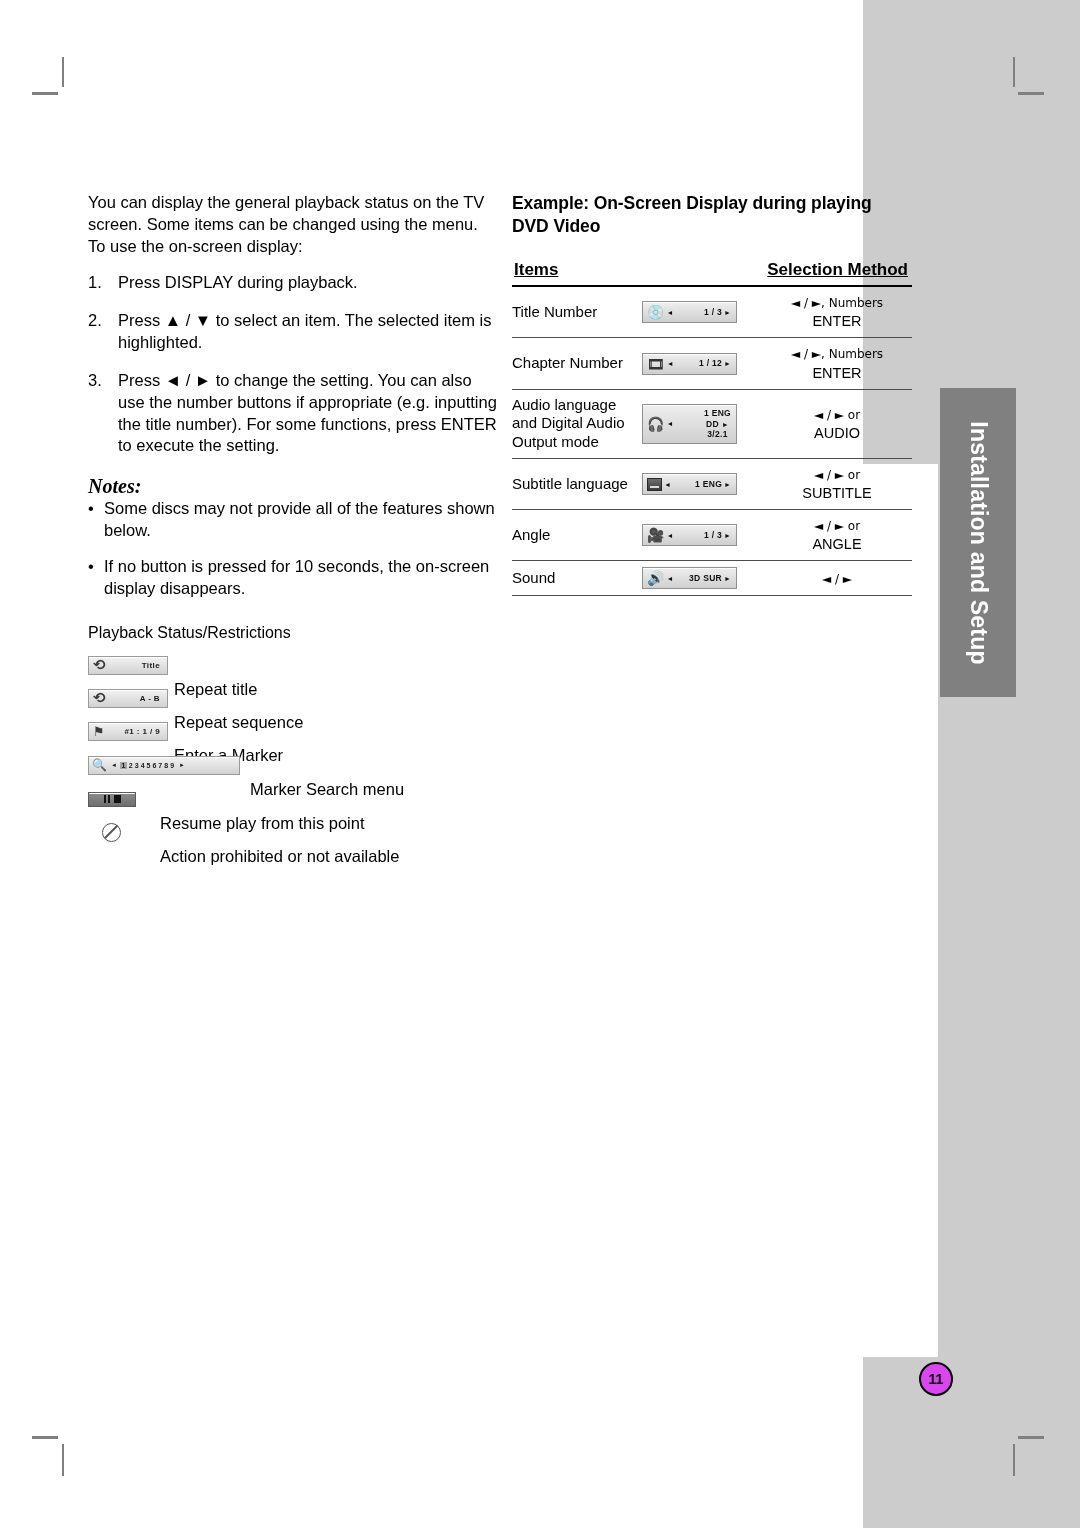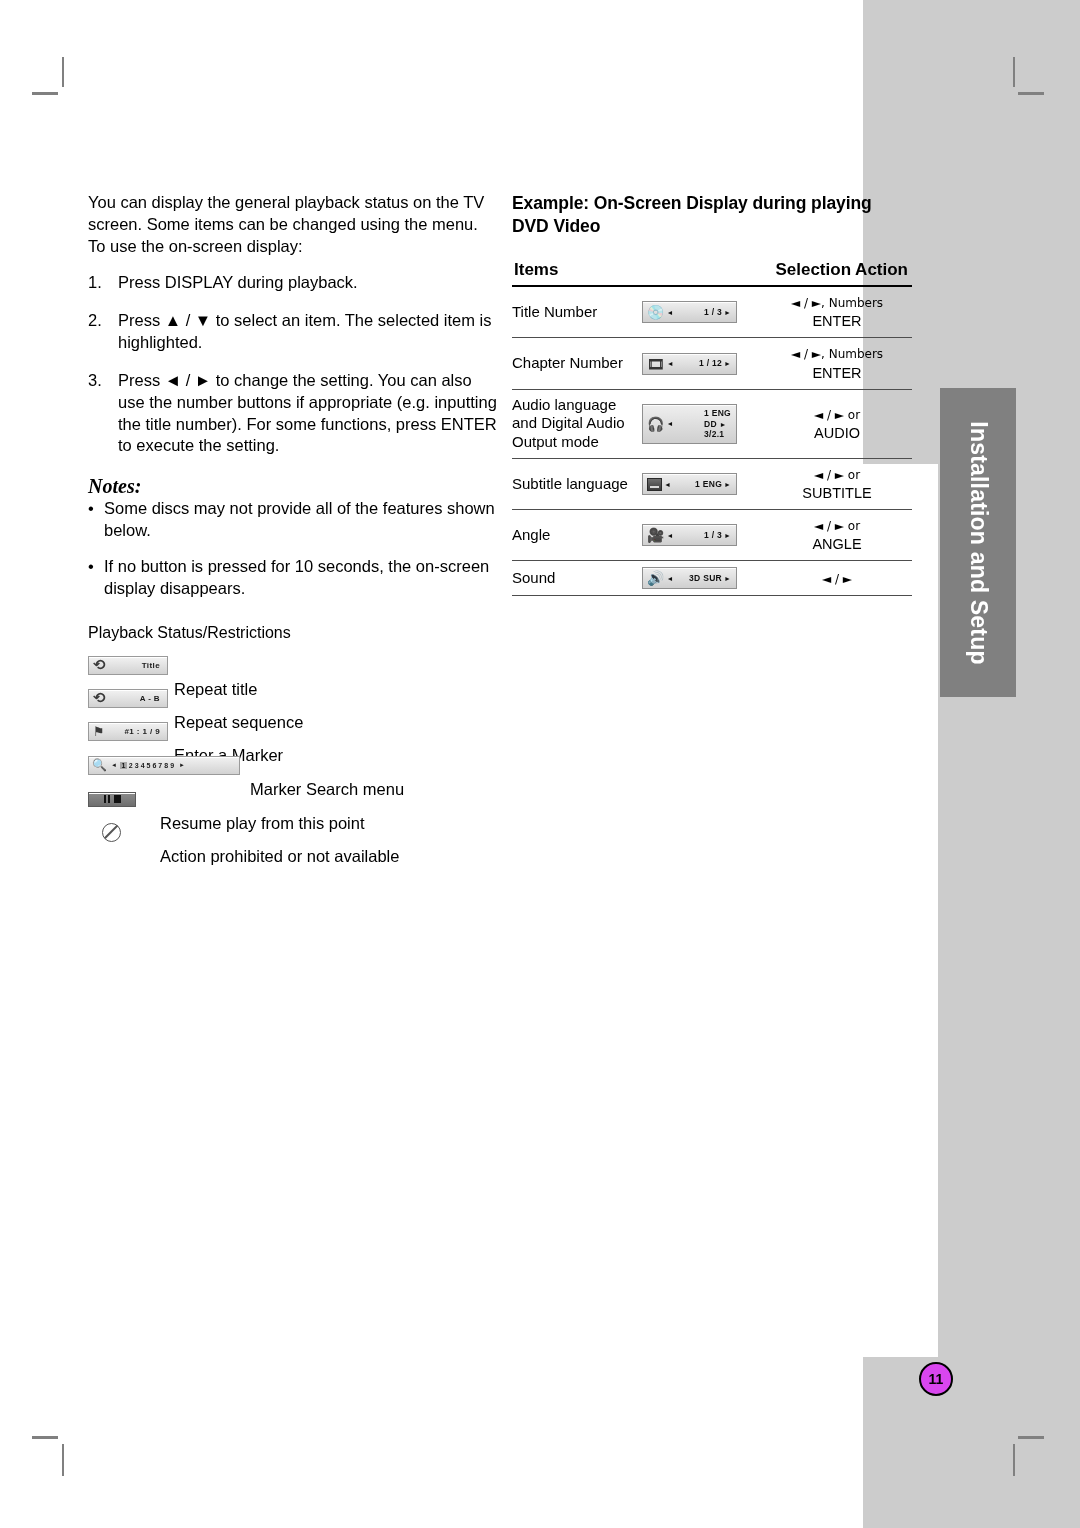--- a/index.html
+++ b/index.html
@@ -156,20 +156,21 @@
   .prohibit:after{
     content:"";position:absolute;left:-1px;top:7px;width:18px;height:1.6px;
     background:#555;transform:rotate(-45deg);transform-origin:center;
   }
 
   
   .tbl{width:400px;border-collapse:collapse;}
   .tbl th{
     font-size:17px;font-weight:bold;text-align:left;padding:0 0 5px 2px;
     border-bottom:2px solid #000;
+    text-decoration:underline;
   }
   .tbl th.right{text-align:right;padding-right:4px;}
   .tbl td{
     border-bottom:1.3px solid #4d4d4d;
     padding:6px 0;vertical-align:middle;
   }
   .td-item{font-size:15px;line-height:1.25;width:130px;padding-left:2px;}
   .td-osd{width:120px;}
   .td-sel{
     font-size:14.5px;text-align:center;line-height:1.32;width:150px;
@@ -181,21 +182,21 @@
     display:flex;align-items:center;
     width:95px;min-height:22px;box-sizing:border-box;
     background:linear-gradient(#efefef,#cfcfcf);
     border:1px solid #8f8f8f;
     box-shadow:inset 0 1px 0 #fdfdfd;
     padding:2px 5px 2px 4px;
     font-size:8.5px;font-weight:bold;color:#101010;
   }
   .osd .osd-ic{flex:0 0 auto;display:flex;align-items:center;font-size:14px;line-height:1;color:#333;}
   .osd .osd-lt{font-size:7px;margin:0 0 0 2px;}
-  .osd .osd-val{margin-left:auto;text-align:left;letter-spacing:0.3px;}
+  .osd .osd-val{margin-left:auto;text-align:center;letter-spacing:0.3px;}
   .osd .osd-val .ln{display:block;line-height:1.22;}
   .osd-tall{min-height:40px;}
   .osd-time .osd-val{font-size:8px;}
 
   .ic-box{
     display:inline-block;width:13px;height:11px;
     background:linear-gradient(#6f6f6f,#3b3b3b);
     border:1px solid #2a2a2a;
     position:relative;
   }
@@ -338,21 +339,21 @@
 </div>
 
 <div class="col-right">
 
   <h2 class="sec-title2">Example: On-Screen Display during playing DVD Video</h2>
 
   <table class="tbl">
     <thead>
       <tr>
         <th colspan="2">Items</th>
-        <th class="right">Selection Action</th>
+        <th class="right">Selection Method</th>
       </tr>
     </thead>
     <tbody>
 
       <tr>
         <td class="td-item">Title Number</td>
         <td class="td-osd">
           <span class="osd">
             <span class="osd-ic">💿</span>
             <span class="osd-lt">◄</span>

